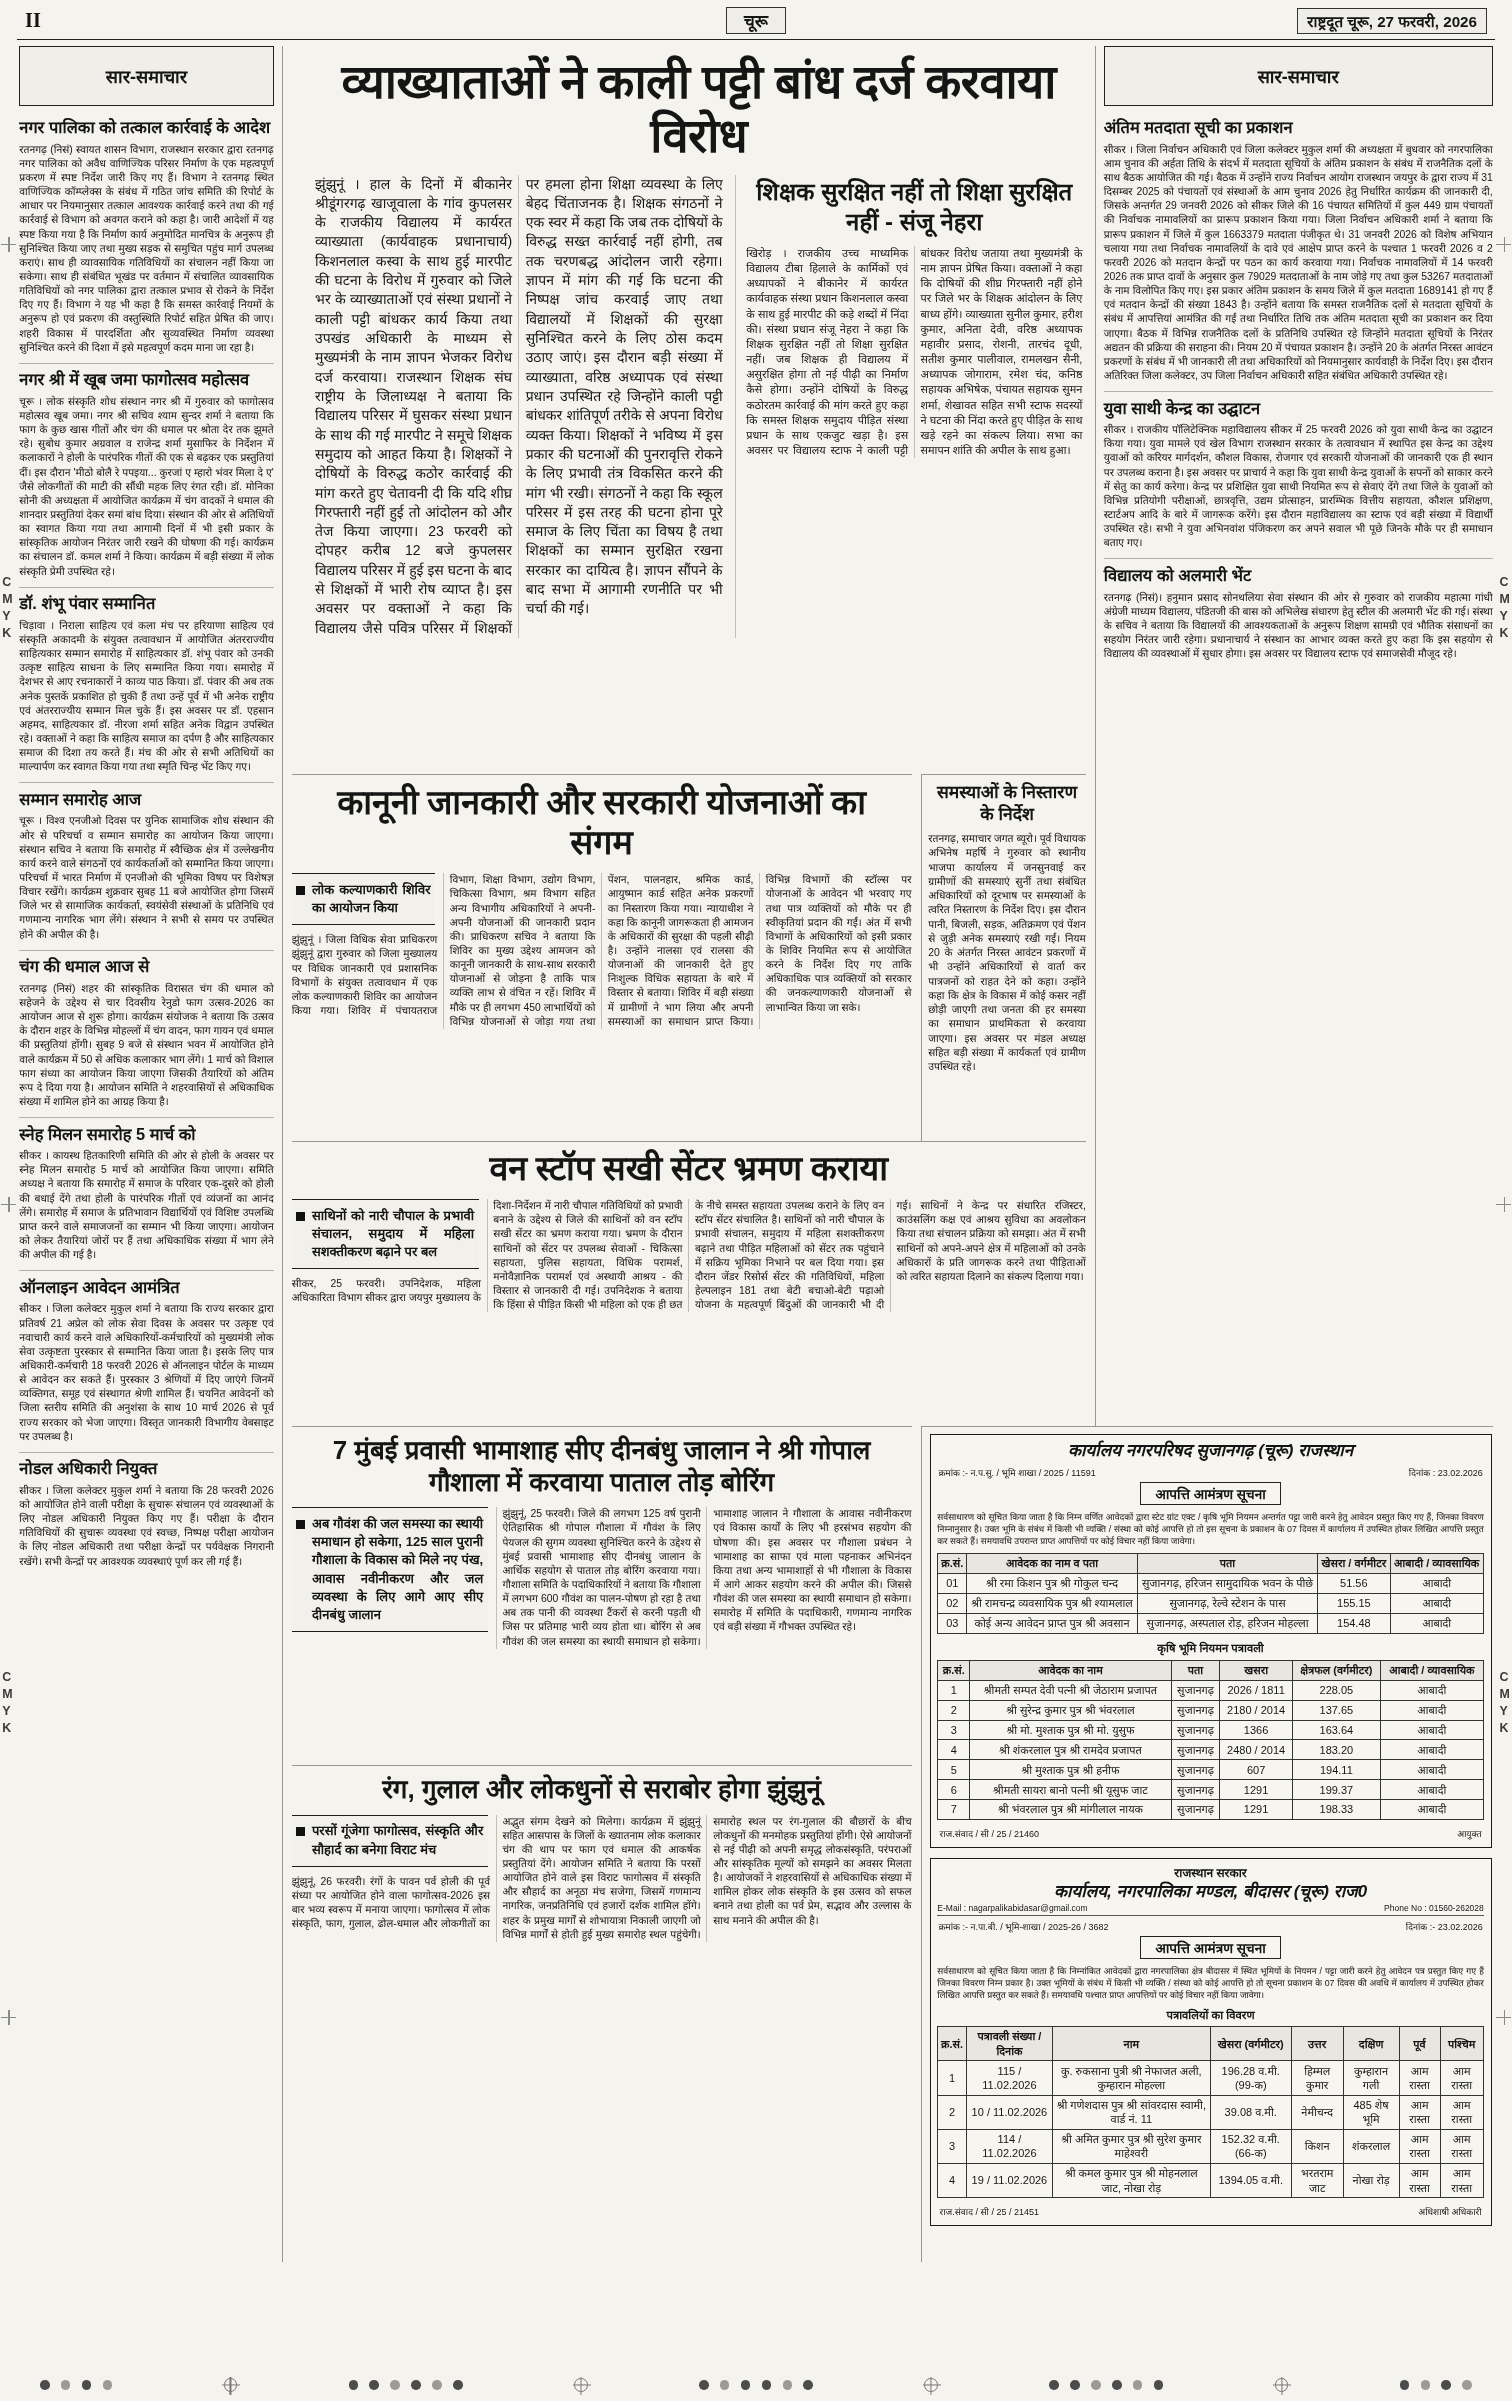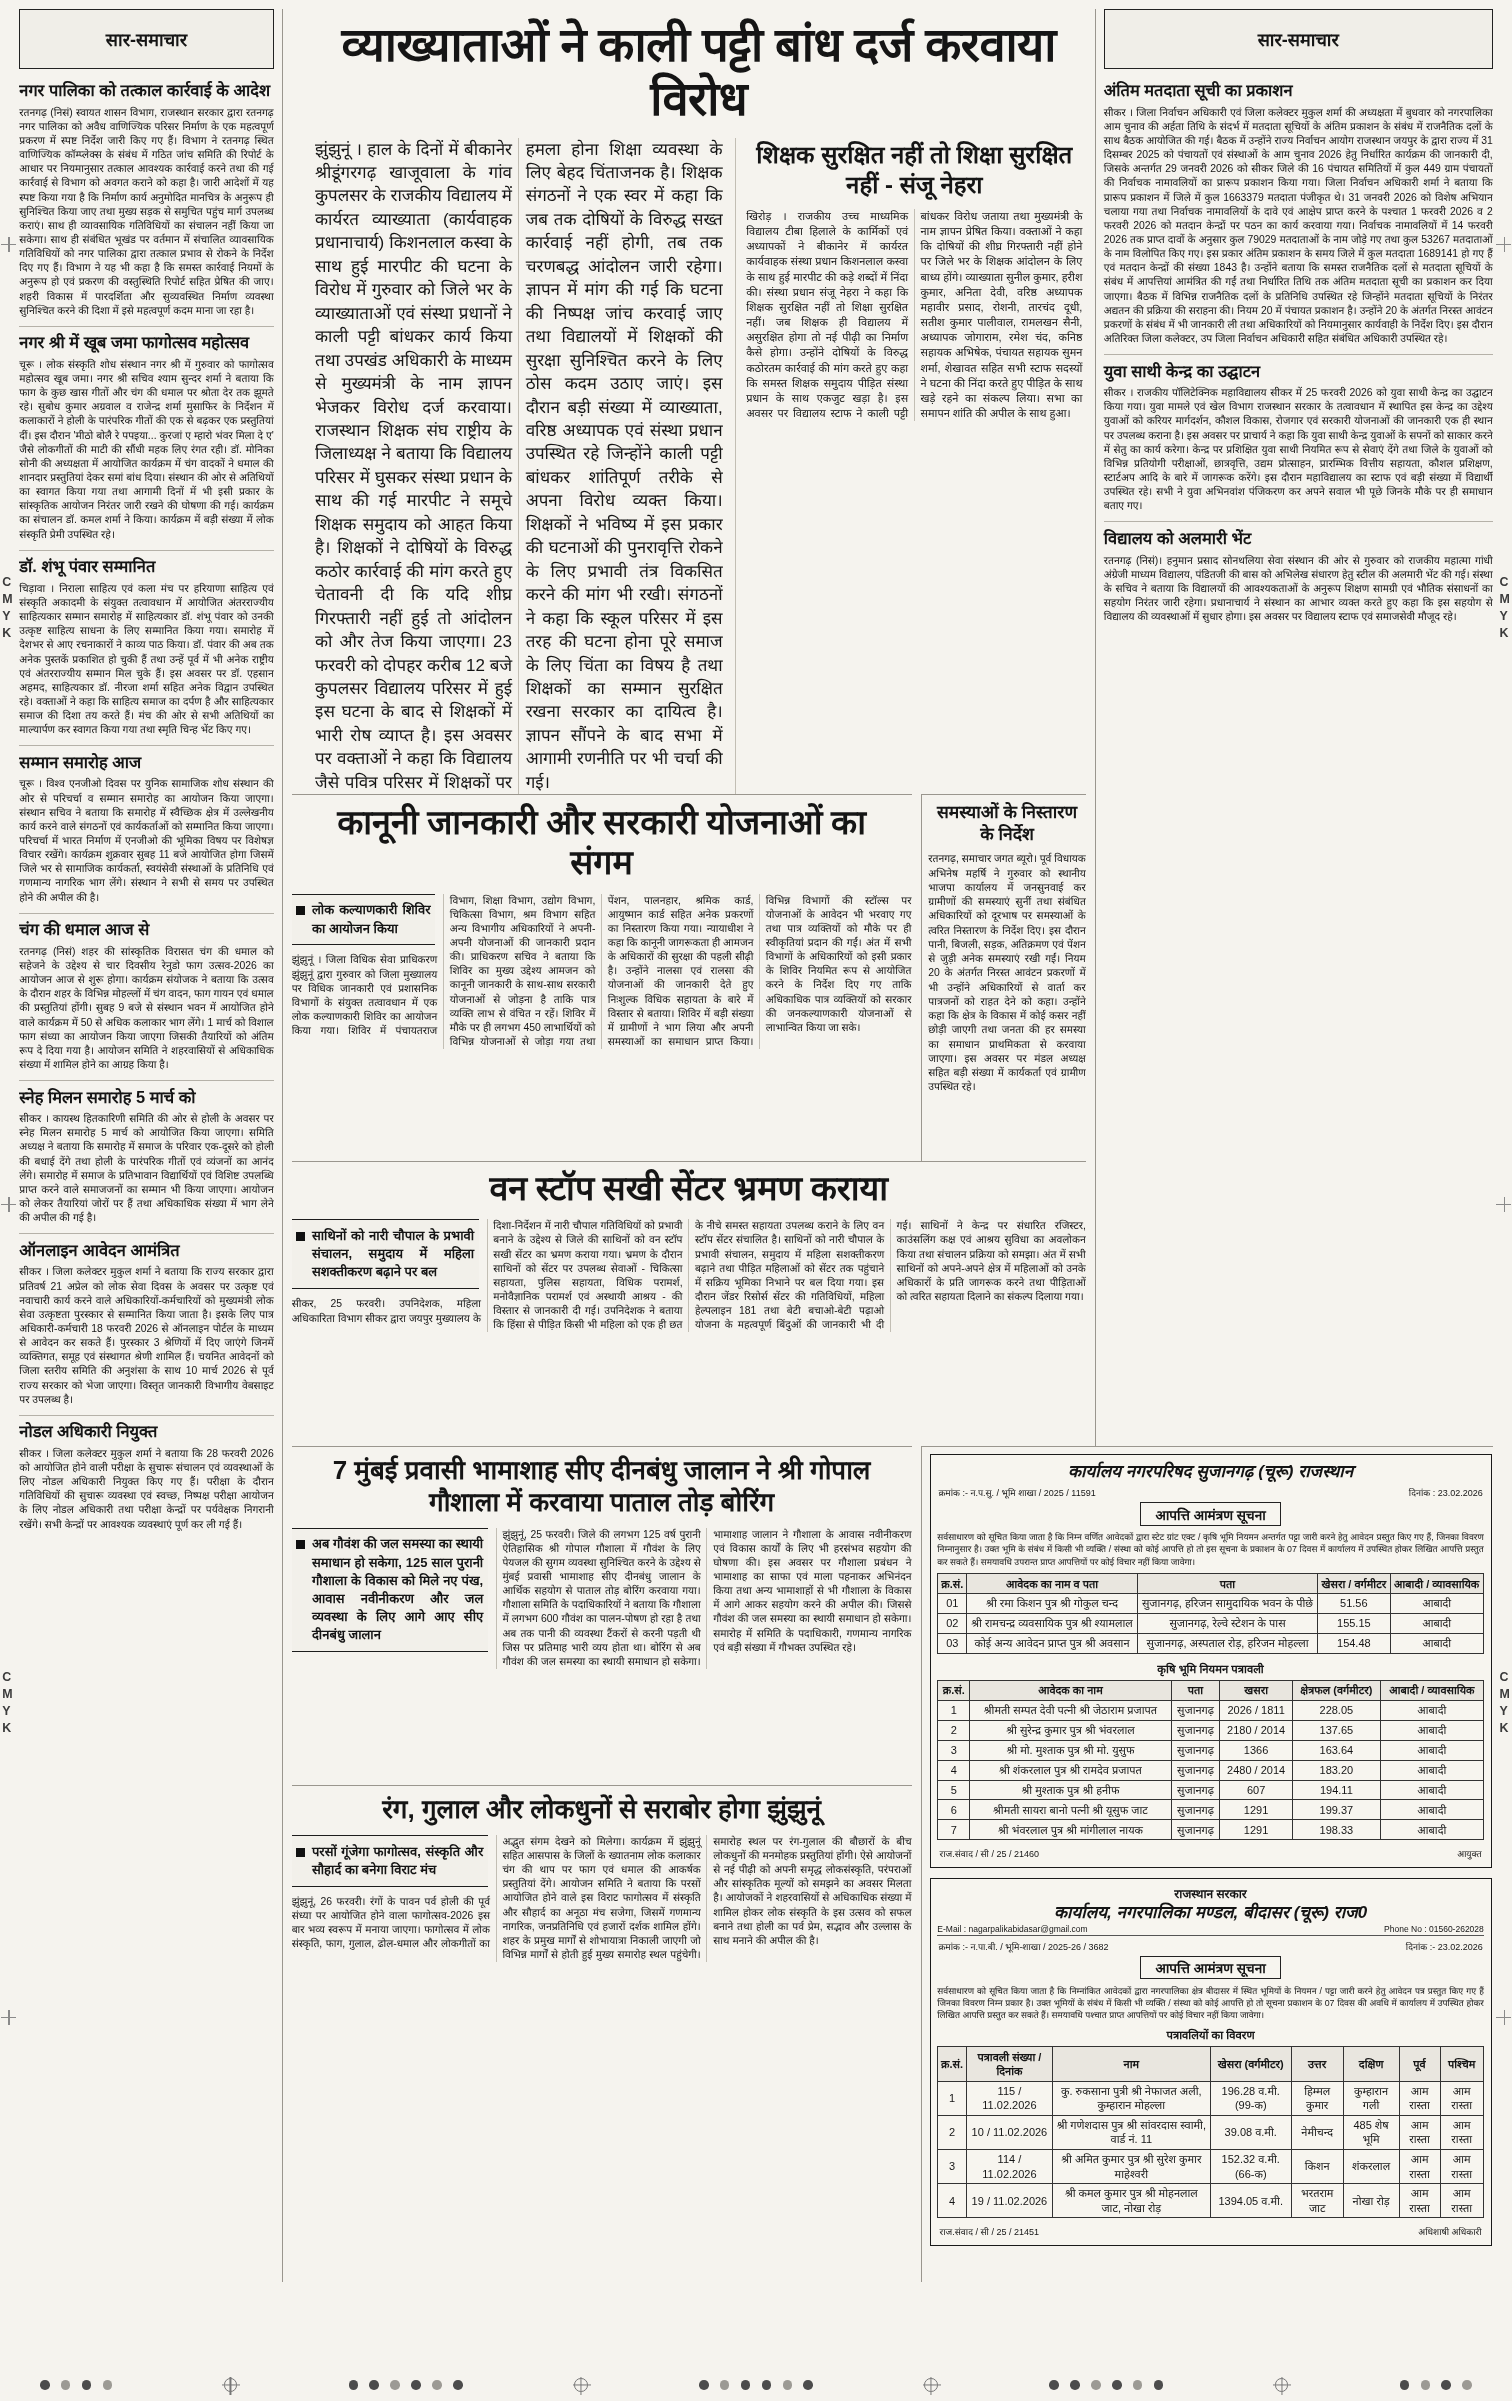--- a/index.html
+++ b/index.html
@@ -31,21 +31,21 @@
   .area-ads{grid-area:ads;border-top:0.6px solid #9a968e;border-left:0.6px solid #9a968e;padding:6.8px 0 0 8px;overflow:hidden;}
   
   .sar-title{border:1.1px solid #222;text-align:center;font-weight:bold;font-size:18px;padding:17px 0;margin-bottom:5.6px;background:#f0eee8;}
   .side-article{border-bottom:0.6px solid #b5b1a8;padding:5.6px 0 8px;}
   .side-article:last-child{border-bottom:none;}
   .side-head{font-size:16.4px;line-height:1.28;font-weight:bold;margin-bottom:4.5px;}
   .side-body{font-size:10.4px;line-height:1.36;text-align:justify;}
   
   .lead-headline{font-size:47px;font-weight:bold;text-align:center;line-height:1.14;padding:9px 17px 12.4px;letter-spacing:-0.6px;}
   .lead-body{display:flex;gap:12.4px;padding:0 3.4px;}
-  .lead-left{width:54%;column-count:2;column-gap:13.6px;column-rule:0.6px solid #c2beb4;font-size:17px;line-height:1.38;text-align:justify;}
+  .lead-left{width:54%;column-count:2;column-gap:13.6px;column-rule:0.6px solid #c2beb4;font-size:14px;line-height:1.38;text-align:justify;}
   .lead-right{width:46%;border-left:0.6px solid #c2beb4;padding-left:10.2px;}
   .shikshak-head{font-size:24px;font-weight:bold;text-align:center;line-height:1.25;margin:2.3px 0 9px;}
   .shikshak-body{column-count:2;column-gap:12.4px;column-rule:0.6px solid #c2beb4;font-size:11px;line-height:1.38;text-align:justify;}
   
   .art-headline-xl{font-size:34px;font-weight:bold;text-align:center;line-height:1.18;margin:2.3px 22.6px 10.2px;font-family:Liberation Serif, serif;}
   .art-headline-lg{font-size:26px;font-weight:bold;text-align:center;line-height:1.22;margin:2.3px 11.3px 9px;}
   .art-headline-md{font-size:17.5px;font-weight:bold;text-align:center;line-height:1.25;margin:1.1px 0 6.8px;}
   .multicol-4{column-count:4;column-gap:12.4px;column-rule:0.6px solid #c2beb4;font-size:10.4px;line-height:1.36;text-align:justify;}
   .multicol-3{column-count:3;column-gap:12.4px;column-rule:0.6px solid #c2beb4;font-size:10.4px;line-height:1.36;text-align:justify;}
   .narrow-body{font-size:10.4px;line-height:1.37;text-align:justify;}
@@ -107,20 +107,25 @@
       <span>Y</span>
       <span>K</span>
     </div>
   <span class="cross-mark" style="left:1.1px;top:237px;"></span>
   <span class="cross-mark" style="right:1.1px;top:237px;"></span>
   <span class="cross-mark" style="left:1.1px;top:1197px;"></span>
   <span class="cross-mark" style="right:1.1px;top:1197px;"></span>
   <span class="cross-mark" style="left:1.1px;top:2010px;"></span>
   <span class="cross-mark" style="right:1.1px;top:2010px;"></span>
 
+  <header class="masthead">
+    <div class="page-num">II</div>
+    <div class="mast-center"><span class="mast-box">चूरू</span></div>
+    <div class="mast-right">राष्ट्रदूत चूरू, 27 फरवरी, 2026</div>
+  </header>
 
   <div class="content">
 
     <aside class="col-left">
       <div class="sar-title">सार-समाचार</div>
       <div>
 
           <article class="side-article">
             <h3 class="side-head">नगर पालिका को तत्काल कार्रवाई के आदेश</h3>
             <p class="side-body">रतनगढ़ (निसं) स्वायत शासन विभाग, राजस्थान सरकार द्वारा रतनगढ़ नगर पालिका को अवैध वाणिज्यिक परिसर निर्माण के एक महत्वपूर्ण प्रकरण में स्पष्ट निर्देश जारी किए गए हैं। विभाग ने रतनगढ़ स्थित वाणिज्यिक कॉम्प्लेक्स के संबंध में गठित जांच समिति की रिपोर्ट के आधार पर नियमानुसार तत्काल आवश्यक कार्रवाई करने तथा की गई कार्रवाई से विभाग को अवगत कराने को कहा है। जारी आदेशों में यह स्पष्ट किया गया है कि निर्माण कार्य अनुमोदित मानचित्र के अनुरूप ही सुनिश्चित किया जाए तथा मुख्य सड़क से समुचित पहुंच मार्ग उपलब्ध कराएं। साथ ही व्यावसायिक गतिविधियों का संचालन नहीं किया जा सकेगा। साथ ही संबंधित भूखंड पर वर्तमान में संचालित व्यावसायिक गतिविधियों को नगर पालिका द्वारा तत्काल प्रभाव से रोकने के निर्देश दिए गए हैं। विभाग ने यह भी कहा है कि समस्त कार्रवाई नियमों के अनुरूप हो एवं प्रकरण की वस्तुस्थिति रिपोर्ट सहित प्रेषित की जाए। शहरी विकास में पारदर्शिता और सुव्यवस्थित निर्माण व्यवस्था सुनिश्चित करने की दिशा में इसे महत्वपूर्ण कदम माना जा रहा है।</p>

